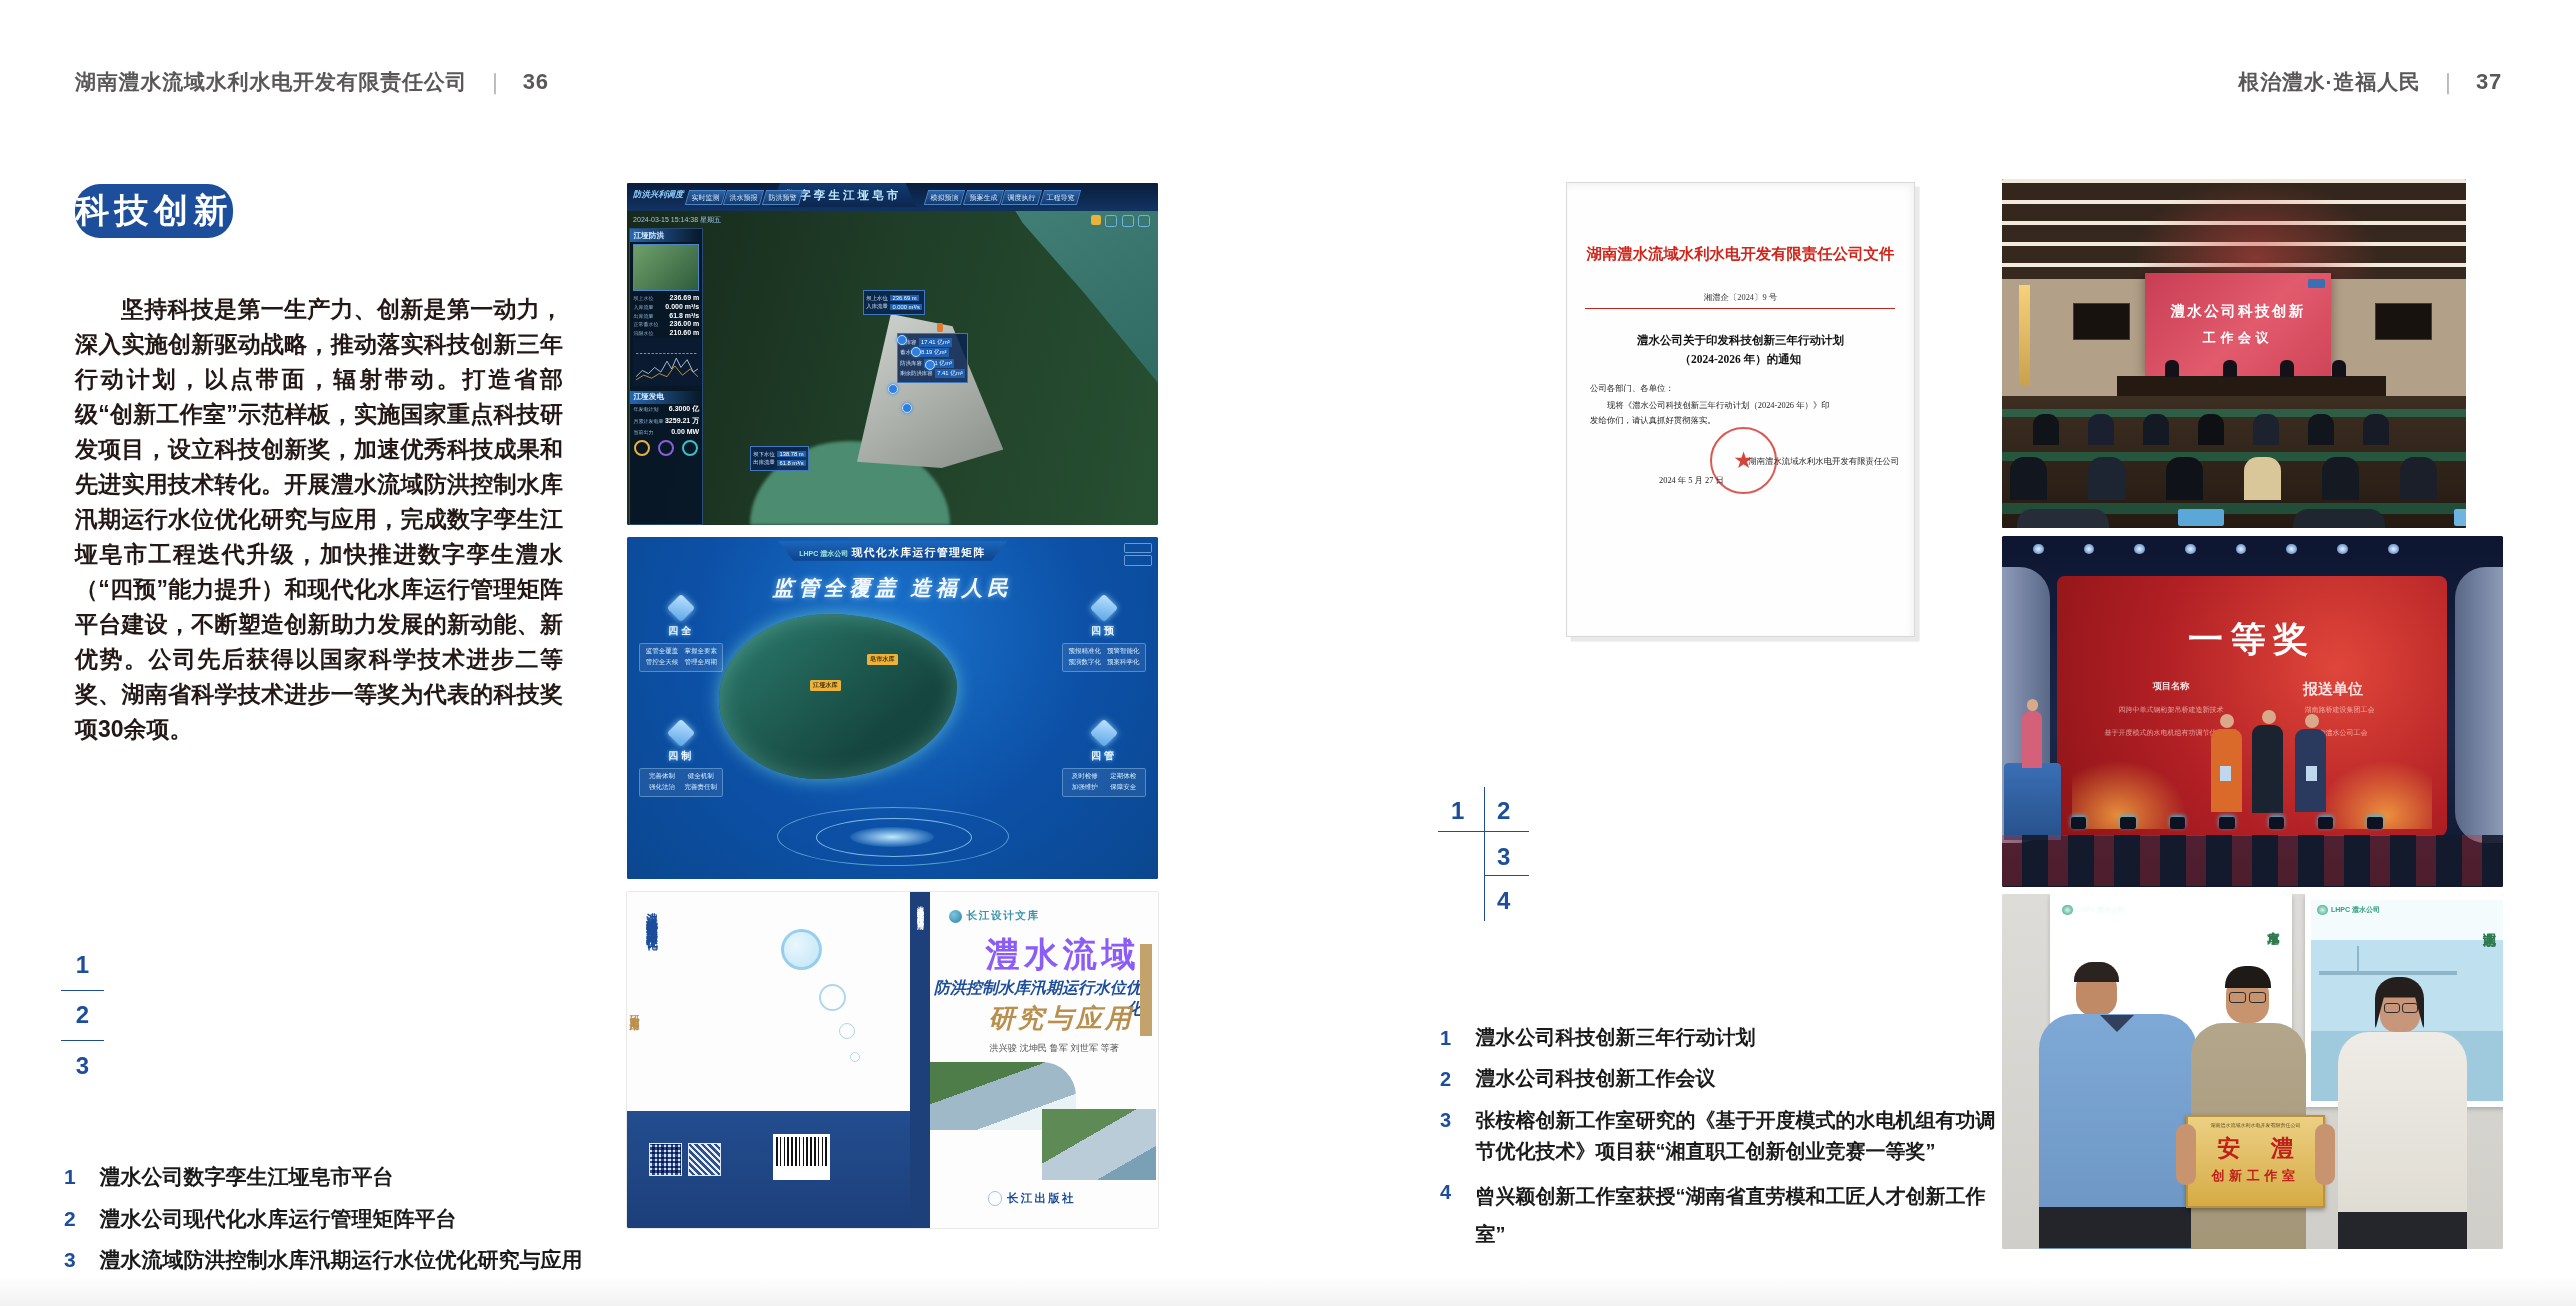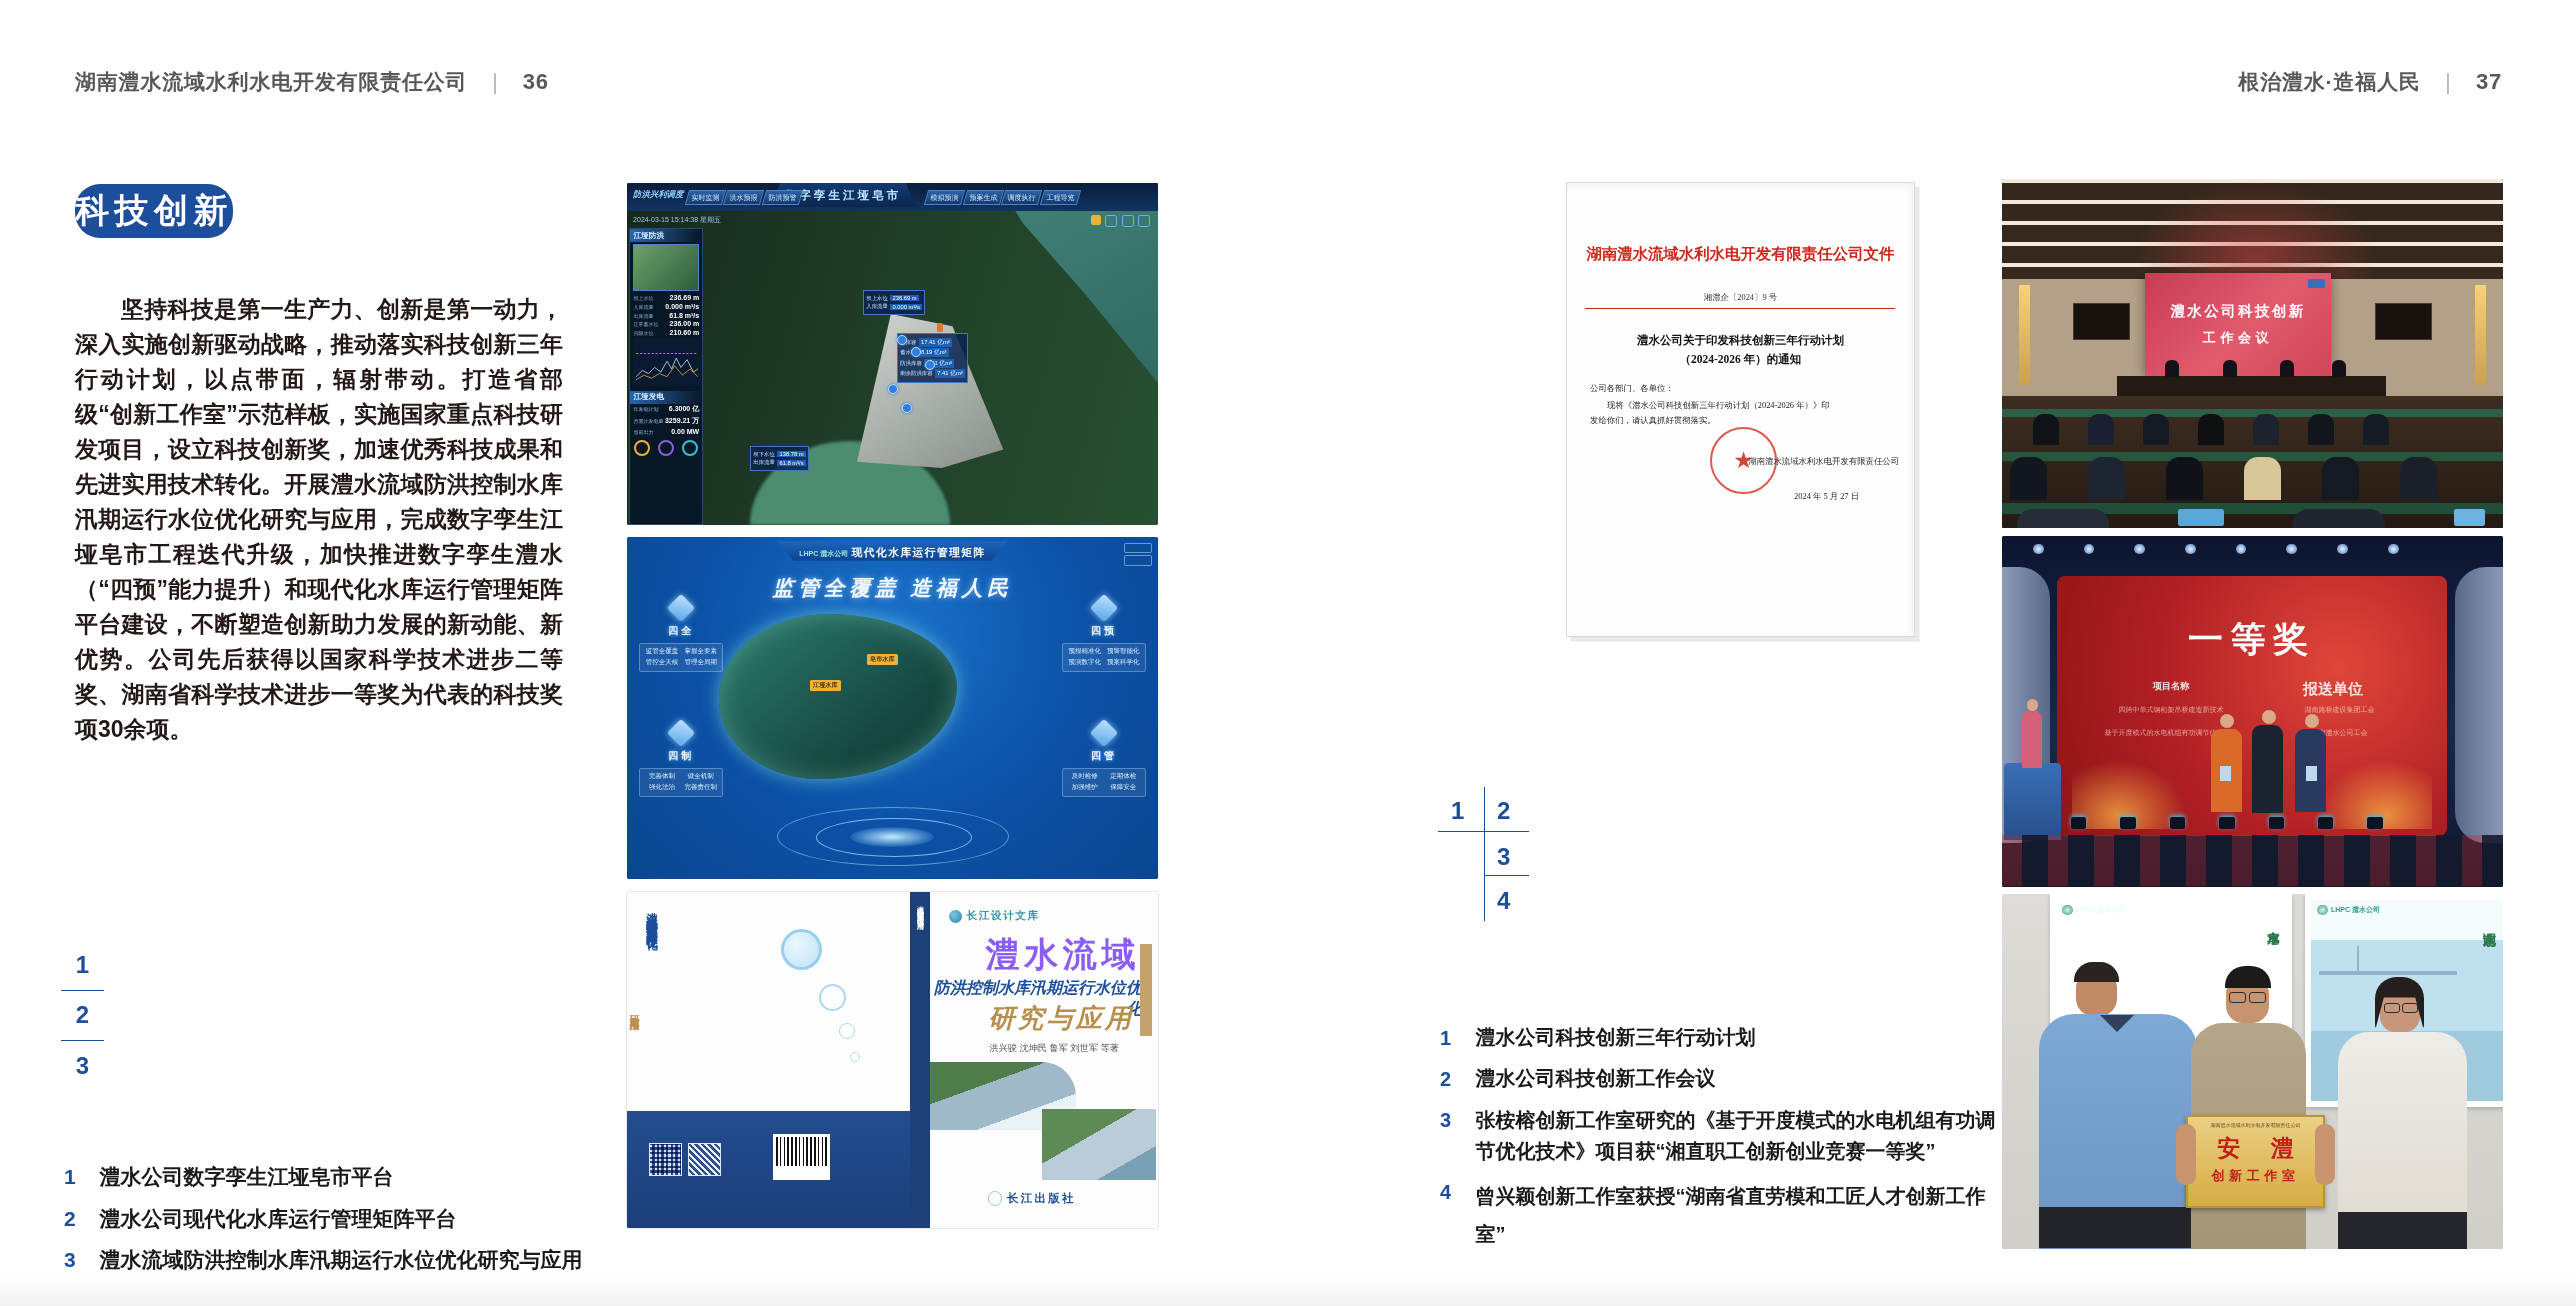--- a/index.html
+++ b/index.html
@@ -328,21 +328,21 @@
     <div class="abs doc-serif" style="left:15.4px;top:61px;width:316px;text-align:center;color:#d0251a;font-size:15.4px;font-weight:bold;">湖南澧水流域水利水电开发有限责任公司文件</div>
     <div class="abs doc-serif" style="left:15.4px;top:109px;width:316px;text-align:center;color:#333;font-size:8.4px;">湘澧企〔2024〕9 号</div>
     <div class="abs" style="left:18.4px;top:125px;width:310px;border-top:1.9px solid #c3271e;"></div>
     <div class="abs doc-serif" style="left:15.4px;top:150px;width:316px;text-align:center;color:#111;font-size:11.5px;font-weight:bold;">澧水公司关于印发科技创新三年行动计划</div>
     <div class="abs doc-serif" style="left:15.4px;top:169px;width:316px;text-align:center;color:#111;font-size:11.5px;font-weight:bold;">（2024-2026 年）的通知</div>
     <div class="abs doc-serif" style="left:23px;top:200px;color:#222;font-size:8.4px;">公司各部门、各单位：</div>
     <div class="abs doc-serif" style="left:40px;top:217px;color:#222;font-size:8.4px;">现将《澧水公司科技创新三年行动计划（2024-2026 年）》印</div>
     <div class="abs doc-serif" style="left:23px;top:232px;color:#222;font-size:8.4px;">发给你们，请认真抓好贯彻落实。</div>
     <div class="abs" style="left:143px;top:244px;width:63px;height:63px;border:2.3px solid rgba(205,35,25,.75);border-radius:50%;display:flex;align-items:center;justify-content:center;color:rgba(205,35,25,.85);font-size:23px;">★</div>
     <div class="abs doc-serif" style="left:92px;top:273px;width:240px;text-align:right;color:#222;font-size:8.4px;">湖南澧水流域水利水电开发有限责任公司</div>
-    <div class="abs doc-serif" style="left:92px;top:292px;width:200px;text-align:right;color:#222;font-size:8.4px;margin-top:16px;">2024 年 5 月 27 日</div>
+    <div class="abs doc-serif" style="left:92px;top:292px;width:200px;color:#222;font-size:8.4px;">2024 年 5 月 27 日</div>
   </div>
 
   <div class="abs" style="left:1428px;top:783px;width:123px;height:146px;">
     <div class="abs" style="left:56px;top:3.8px;height:134px;border-left:1.5px solid #1d4e9b;"></div>
     <div class="abs" style="left:10px;top:48px;width:91px;border-top:1.5px solid #1d4e9b;"></div>
     <div class="abs" style="left:57px;top:92px;width:44px;border-top:1.5px solid #1d4e9b;"></div>
     <div class="abs mk-num" style="left:23px;top:14px;">1</div>
     <div class="abs mk-num" style="left:69px;top:14px;">2</div>
     <div class="abs mk-num" style="left:69px;top:60px;">3</div>
     <div class="abs mk-num" style="left:69px;top:104px;">4</div>
@@ -360,21 +360,21 @@
     <div class="cap-row">
       <span class="cap-num" style="font-size:20px;">3</span>
       <span class="cap-txt" style="font-size:20px;line-height:31px;">张桉榕创新工作室研究的《基于开度模式的水电机组有功调节优化技术》项目获“湘直职工创新创业竞赛一等奖”</span>
     </div>
     <div class="cap-row">
       <span class="cap-num" style="font-size:20px;">4</span>
       <span class="cap-txt" style="font-size:20px;line-height:38px;">曾兴颖创新工作室获授“湖南省直劳模和工匠人才创新工作室”</span>
     </div>
   </div>
 
-  <div class="abs photo" style="left:2002px;top:179px;width:501px;height:349px;background:linear-gradient(#2e211a 0%,#6e5b48 40%,#3a2c22 100%);">
+  <div class="abs photo" style="left:2002px;top:179px;width:464px;height:349px;background:linear-gradient(#2e211a 0%,#6e5b48 40%,#3a2c22 100%);">
     <div class="abs" style="left:0;top:0;width:501px;height:131px;background:repeating-linear-gradient(180deg,rgba(250,244,230,.95) 0 3.8px,rgba(52,38,28,.92) 3.8px 21px);"></div>
     <div class="abs" style="left:131px;top:0;width:246px;height:131px;background:radial-gradient(ellipse at 50% 60%,rgba(210,70,70,.5),rgba(0,0,0,0) 70%);"></div>
     <div class="abs" style="left:0;top:100px;width:501px;height:119px;background:#b3a088;"></div>
     <div class="abs" style="left:17px;top:106px;width:10.7px;height:100px;background:linear-gradient(#f7d27a,#caa14e);"></div>
     <div class="abs" style="left:473px;top:106px;width:10.7px;height:100px;background:linear-gradient(#f7d27a,#caa14e);"></div>
     <div class="abs" style="left:71px;top:124px;width:55px;height:35px;background:#17120e;border:1.5px solid #4a3b2c;"></div>
     <div class="abs" style="left:373px;top:124px;width:55px;height:35px;background:#17120e;border:1.5px solid #4a3b2c;"></div>
     <div class="abs" style="left:143px;top:94px;width:186px;height:104px;background:linear-gradient(135deg,#c83d54,#e25b6d 55%,#cf4458);box-shadow:0 0 10.7px rgba(0,0,0,.4);">
       <div style="position:absolute;right:6.1px;top:6.1px;width:17px;height:9.2px;background:#3a6fb5;border-radius:1.5px;"></div>
       <div style="margin-top:29px;text-align:center;color:#fff;font-size:14.6px;font-weight:bold;letter-spacing:2.3px;">澧水公司科技创新</div>

